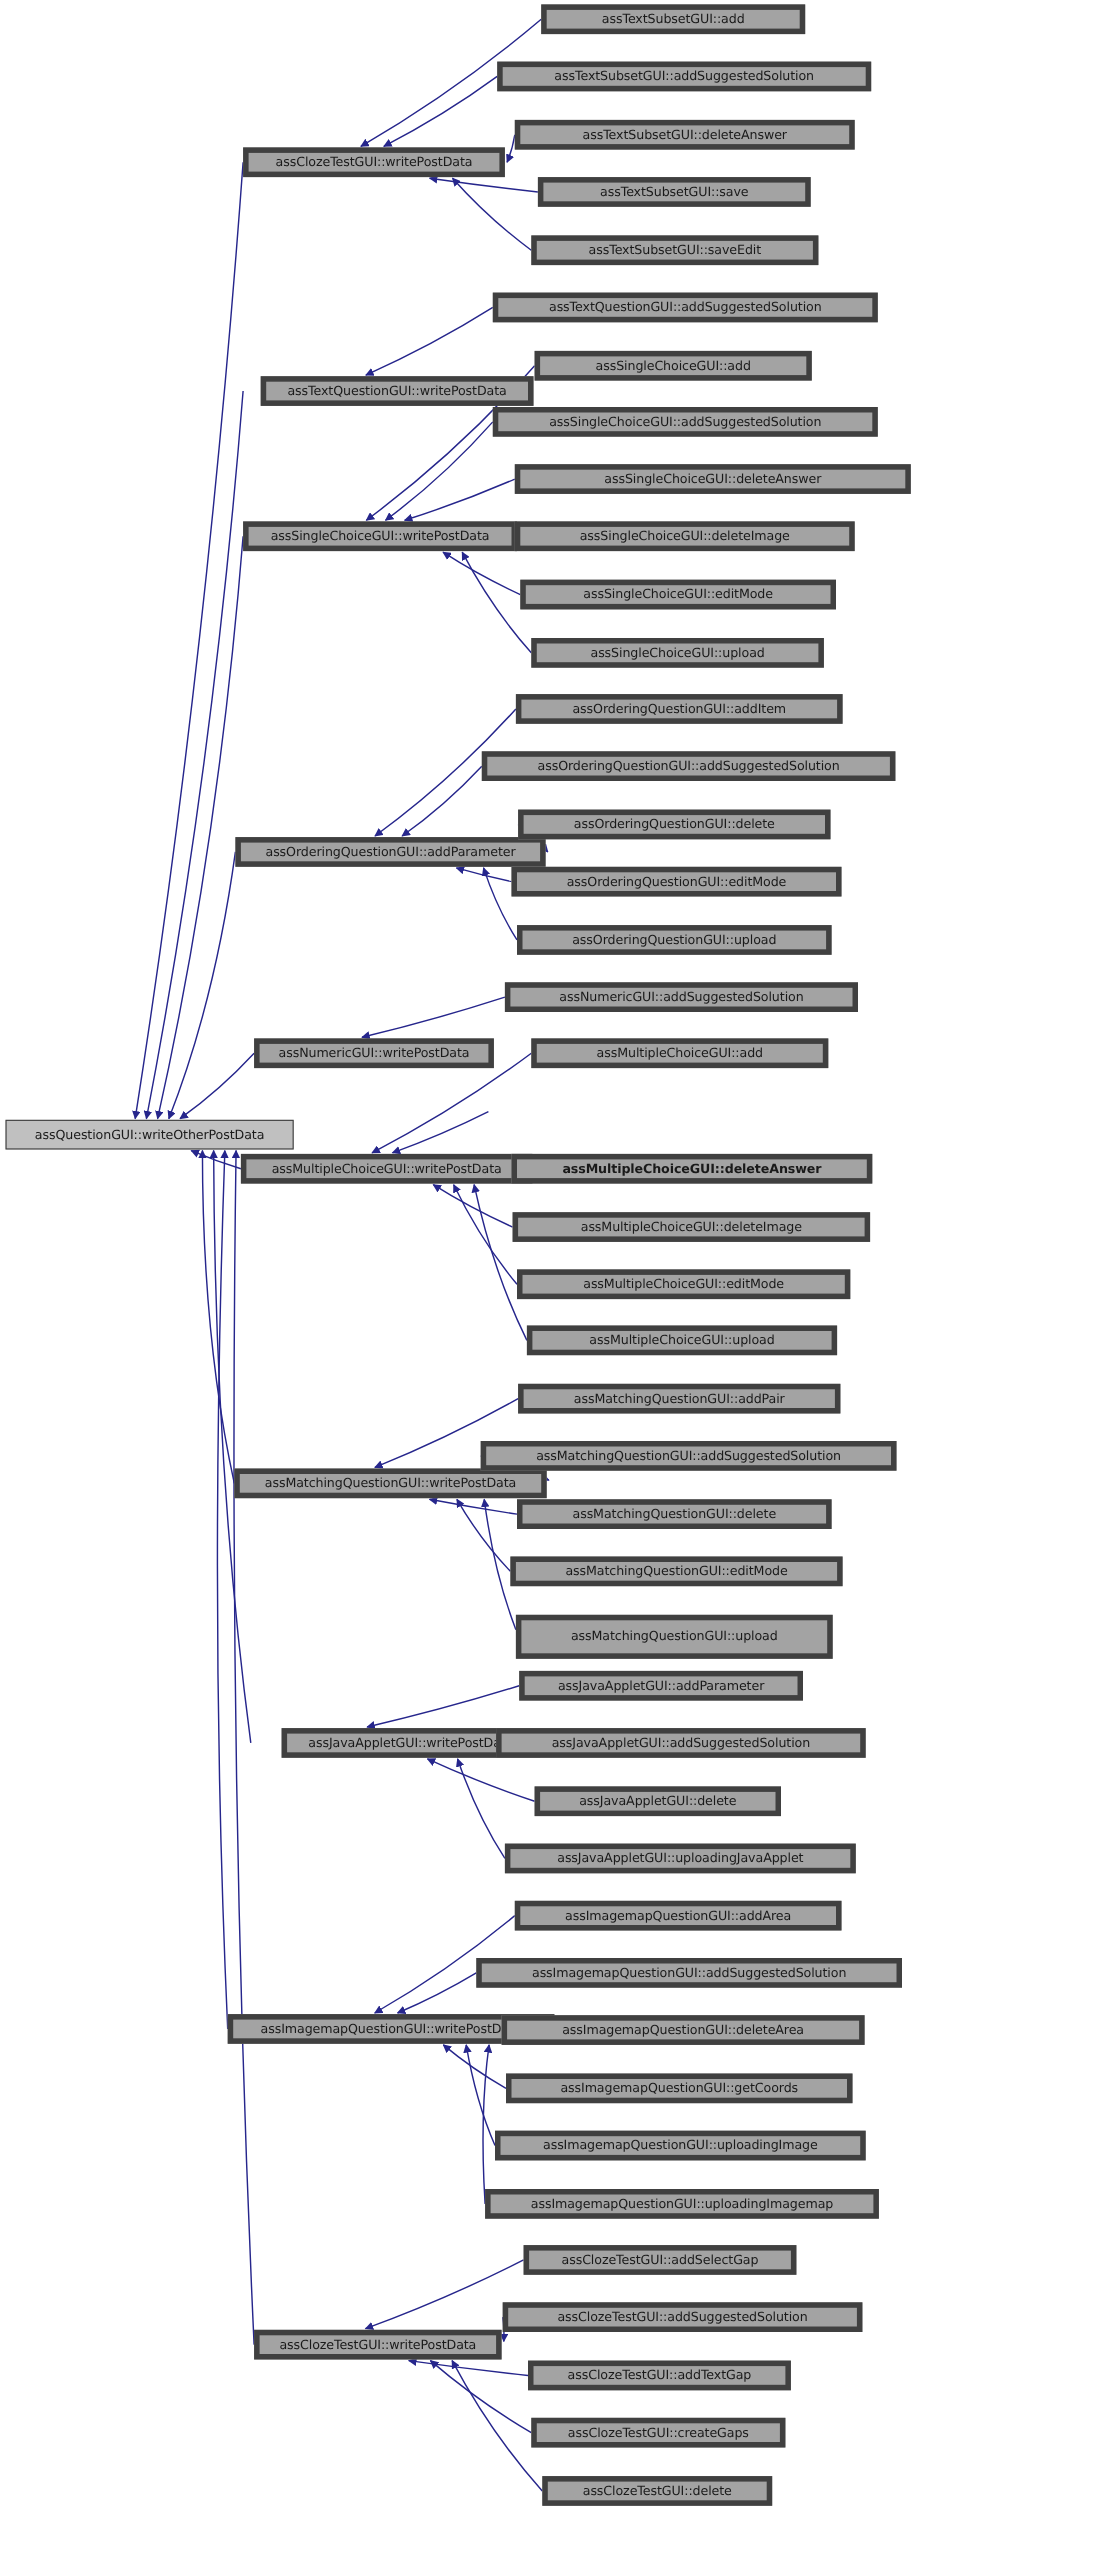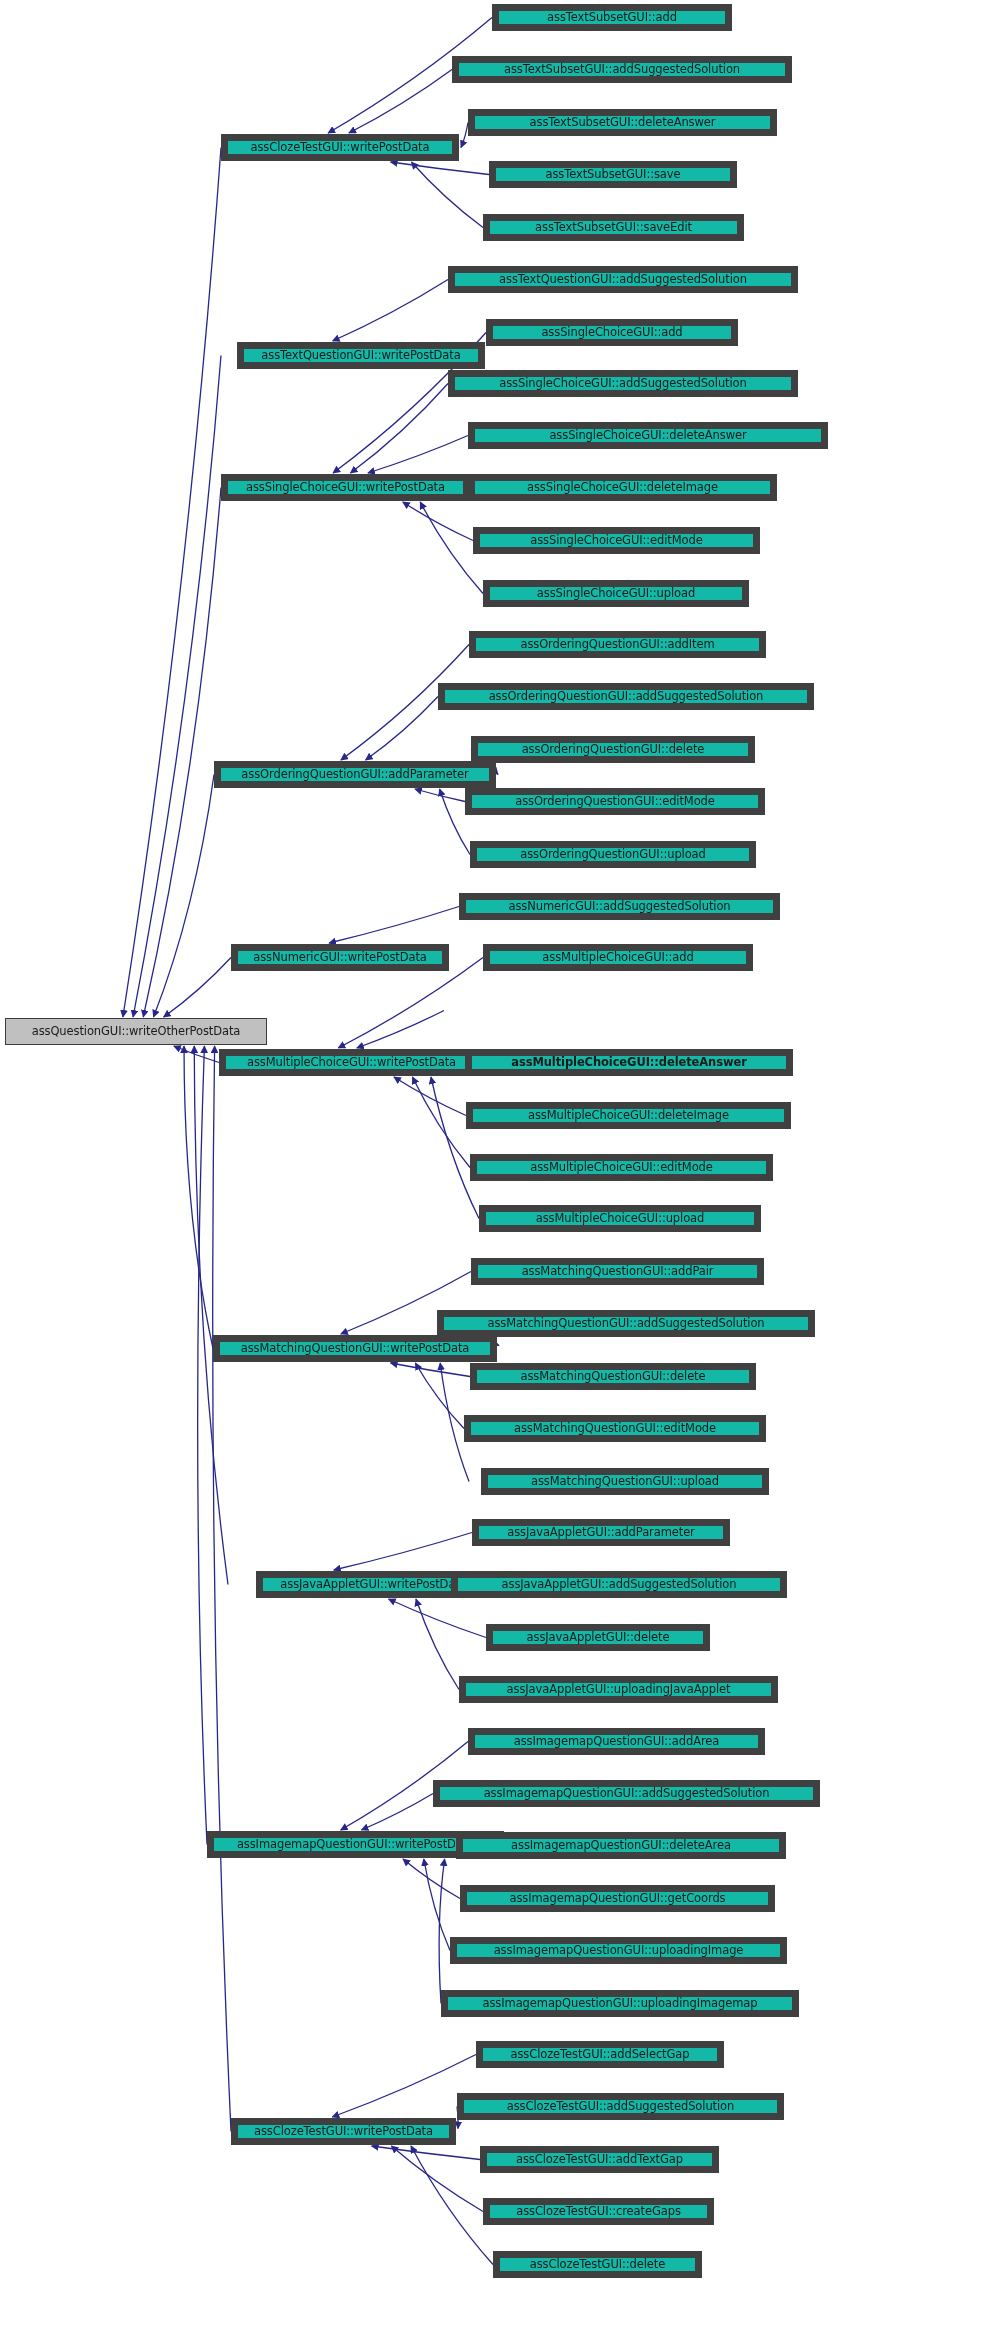--- a/index.html
+++ b/index.html
@@ -19,22 +19,22 @@
     position: absolute;
     left: 0;
     top: 0;
     width: 1003px;
     height: 2333px;
     pointer-events: none;
   }
   .node {
     position: absolute;
     box-sizing: border-box;
-    border: 7px solid #404040;
-    background: #14b8a6;
+    border: 5px solid #404040;
+    background: #a3a3a3;
     color: #1a1a1a;
     font-size: 11.5px;
     line-height: 1;
     display: flex;
     align-items: center;
     justify-content: center;
     white-space: nowrap;
     letter-spacing: -0.1px;
     z-index: 2;
   }
@@ -206,21 +206,21 @@
     </div>
     <div class="node" style="left: 437px; top: 1310px; width: 378px; height: 27px;">
       <span>assMatchingQuestionGUI::addSuggestedSolution</span>
     </div>
     <div class="node" style="left: 470px; top: 1363px; width: 286px; height: 27px;">
       <span>assMatchingQuestionGUI::delete</span>
     </div>
     <div class="node" style="left: 464px; top: 1415px; width: 302px; height: 27px;">
       <span>assMatchingQuestionGUI::editMode</span>
     </div>
-    <div class="node" style="left: 481px; top: 1468px; width: 288px; height: 27px;">
+    <div class="node" style="left: 469px; top: 1468px; width: 288px; height: 40px;">
       <span>assMatchingQuestionGUI::upload</span>
     </div>
     <div class="node" style="left: 228px; top: 1571px; width: 235px; height: 27px; margin-left: 28px;">
       <span>assJavaAppletGUI::writePostData</span>
     </div>
     <div class="node" style="left: 472px; top: 1519px; width: 258px; height: 27px;">
       <span>assJavaAppletGUI::addParameter</span>
     </div>
     <div class="node" style="left: 451px; top: 1571px; width: 336px; height: 27px;">
       <span>assJavaAppletGUI::addSuggestedSolution</span>

